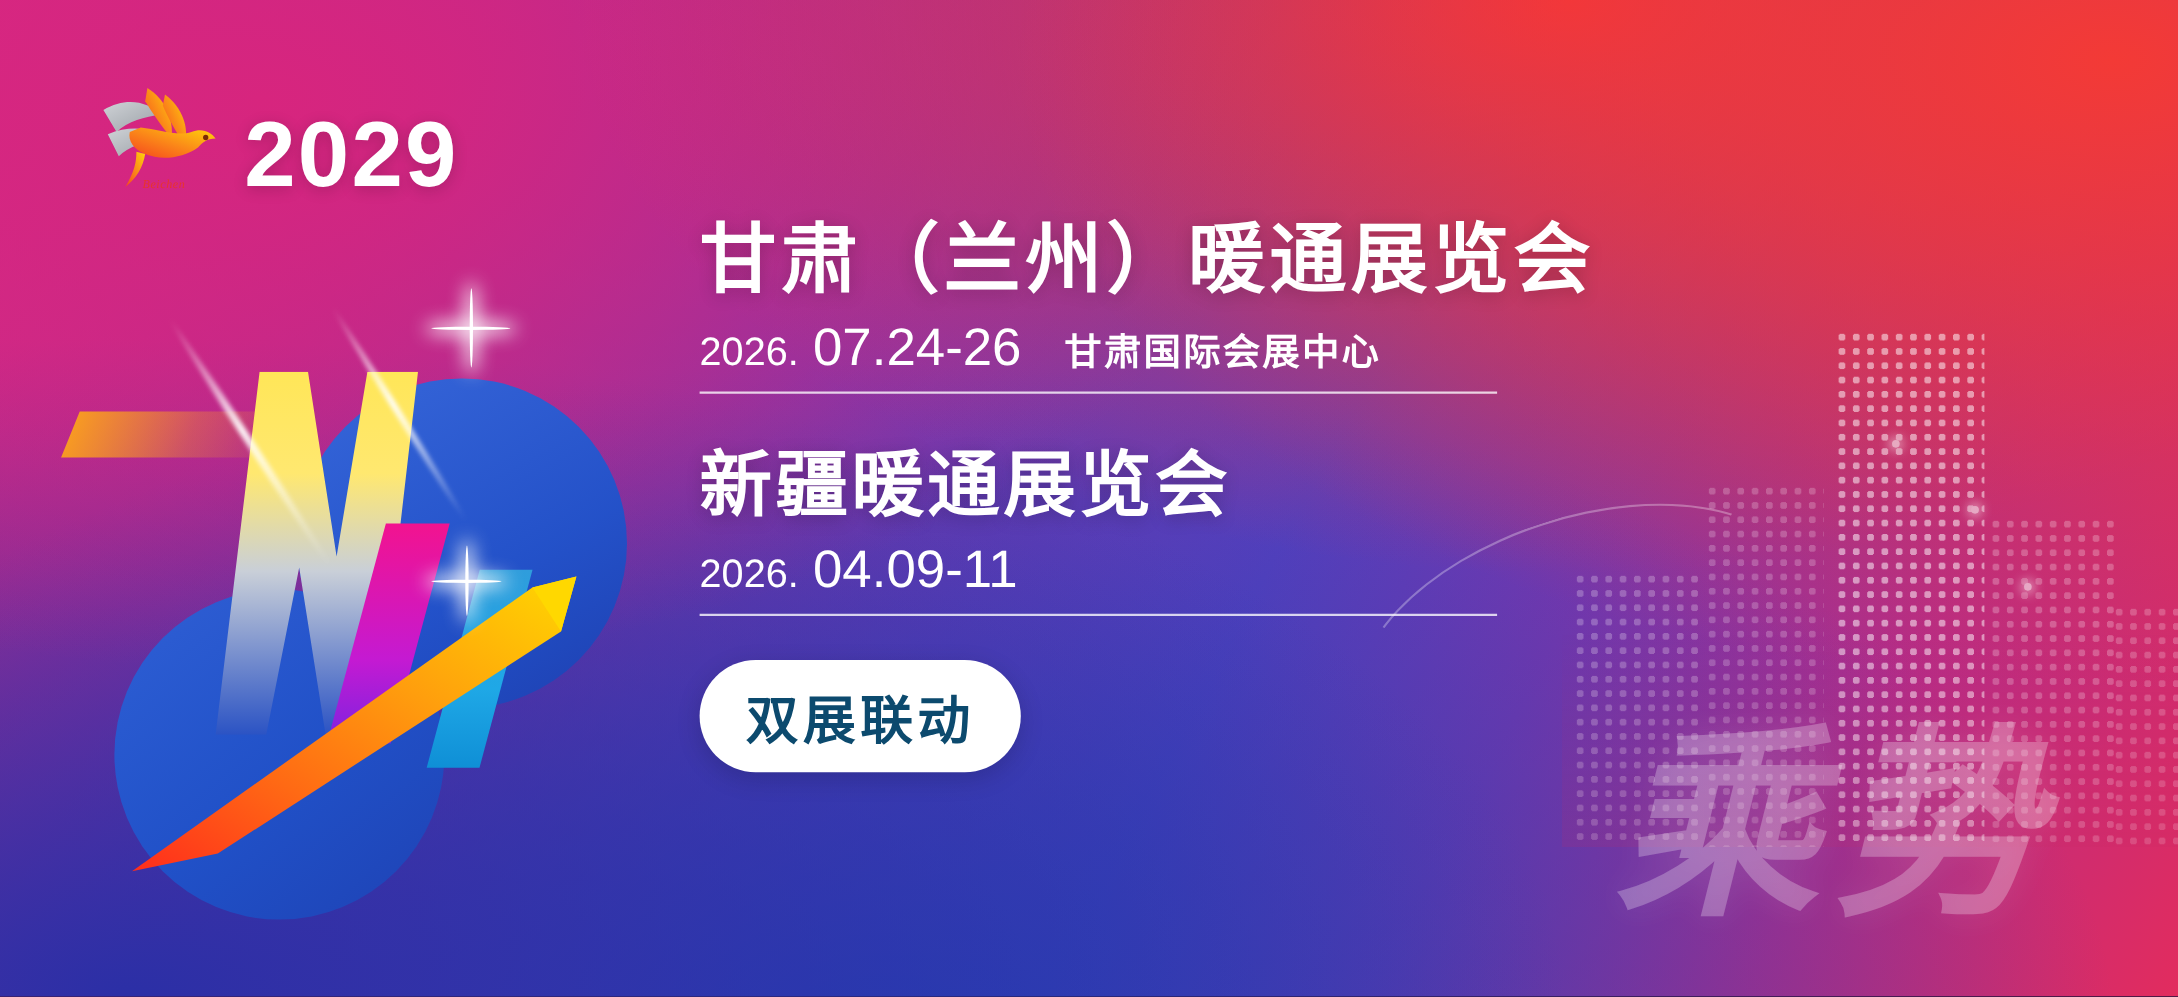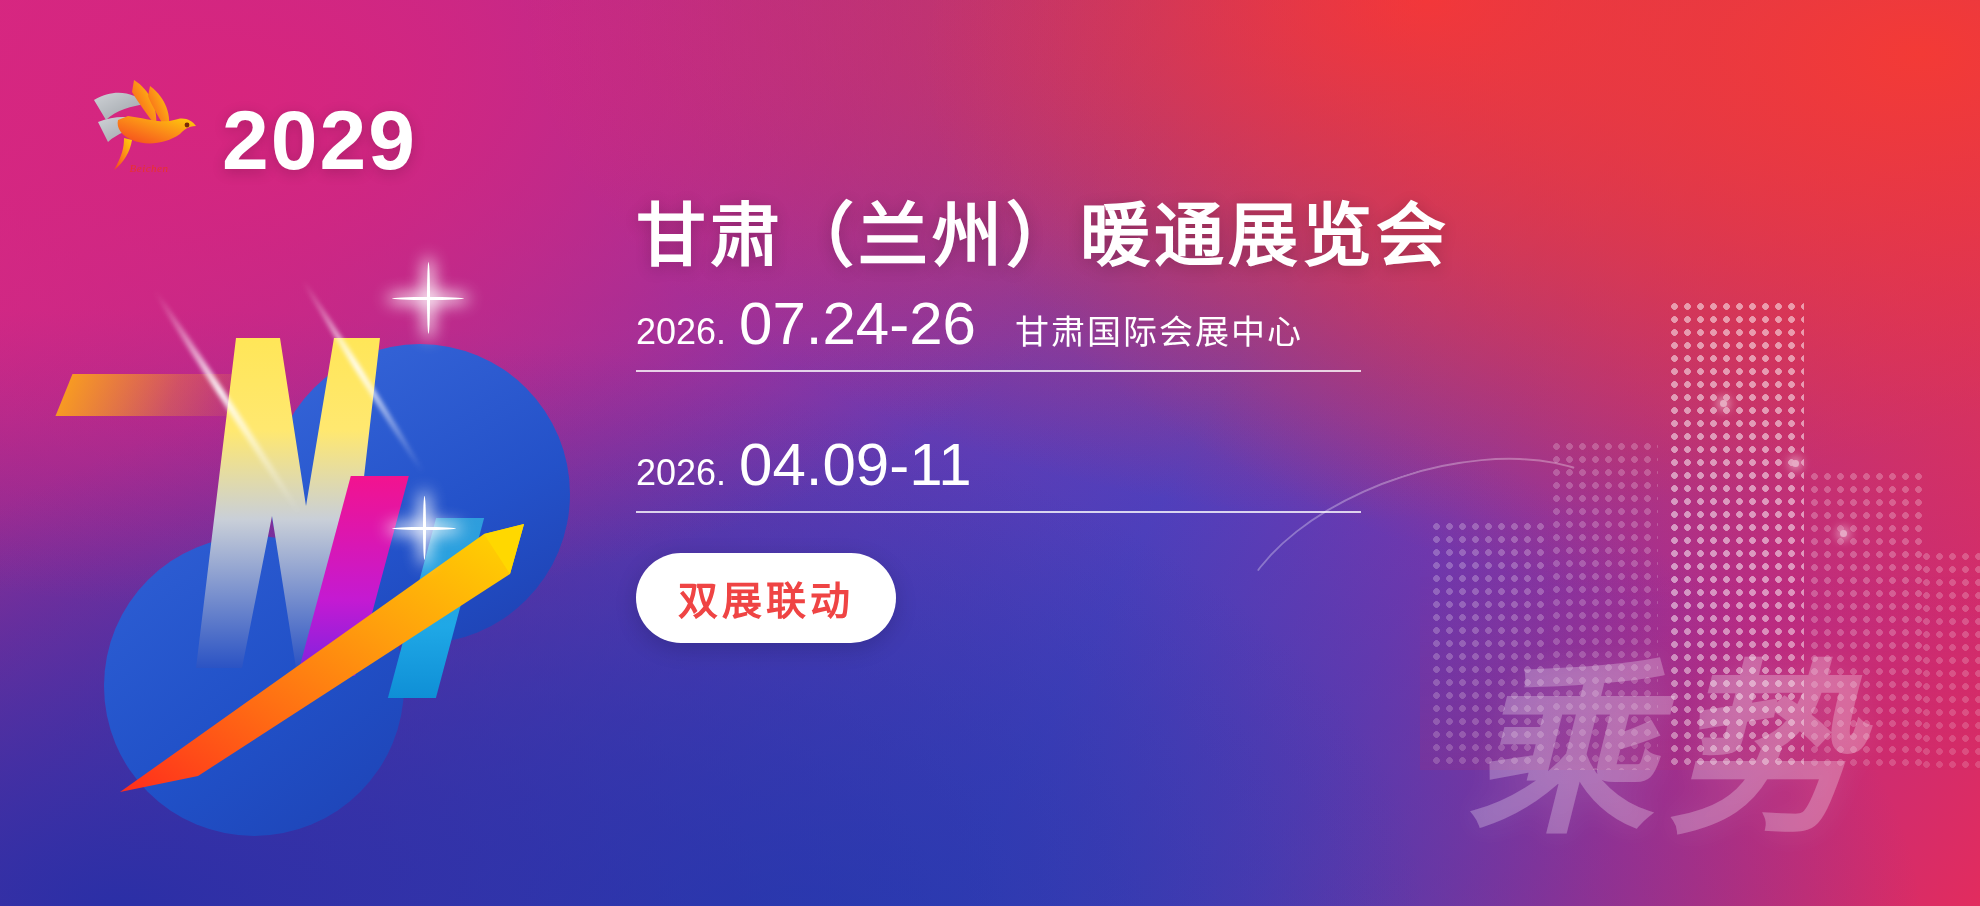--- a/index.html
+++ b/index.html
@@ -105,30 +105,30 @@
   .copy{position:absolute;left:636px;top:196px;width:1040px;}
   .h1{font-size:70px;font-weight:700;color:#fff;letter-spacing:4px;line-height:1.15;
       white-space:nowrap;text-shadow:0 3px 16px rgba(0,0,0,.20);}
   .h1.second{font-size:66px;letter-spacing:3px;}
 
   .dateline{display:flex;align-items:baseline;white-space:nowrap;color:#fff;
             padding-bottom:12px;margin-top:12px;
             border-bottom:2px solid rgba(255,255,255,.78);width:725px;gap:13px;}
   .dateline.nb{border-bottom:2px solid rgba(255,255,255,.78);}
   .d-year{font-size:36px;font-weight:400;letter-spacing:0px;}
-  .d-main{font-size:60px;font-weight:300;letter-spacing:0px;}
-  .d-venue{font-size:34px;font-weight:400;margin-left:26px;letter-spacing:2px;}
+  .d-main{font-size:48px;font-weight:300;letter-spacing:0px;}
+  .d-venue{font-size:34px;font-weight:700;margin-left:26px;letter-spacing:2px;}
 
   .gap{height:46px;}
 
   .pill{display:inline-flex;align-items:center;justify-content:center;
         margin-top:40px;
         background:#fff;border-radius:999px;
         padding:16px 42px;
-        font-size:40px;font-weight:700;letter-spacing:4px;color:#ef4444;
+        font-size:48px;font-weight:700;letter-spacing:4px;color:#0c4a6e;
         box-shadow:0 6px 22px rgba(0,0,0,.16);}
 </style>
 </head>
 <body>
 
 <div class="banner">
 
   <div class="skyline">
     <div class="bldg b1"></div>
     <div class="bldg b2"></div>
@@ -220,20 +220,21 @@
 
     <div class="h1">甘肃（兰州）暖通展览会</div>
     <div class="dateline">
       <span class="d-year">2026.</span>
       <span class="d-main">07.24-26</span>
       <span class="d-venue">甘肃国际会展中心</span>
     </div>
 
     <div class="gap"></div>
 
+    <div class="h1 second">新疆暖通展览会</div>
     <div class="dateline nb">
       <span class="d-year">2026.</span>
       <span class="d-main">04.09-11</span>
     </div>
 
     <div class="pill">双展联动</div>
   </div>
 
 </div>
 

